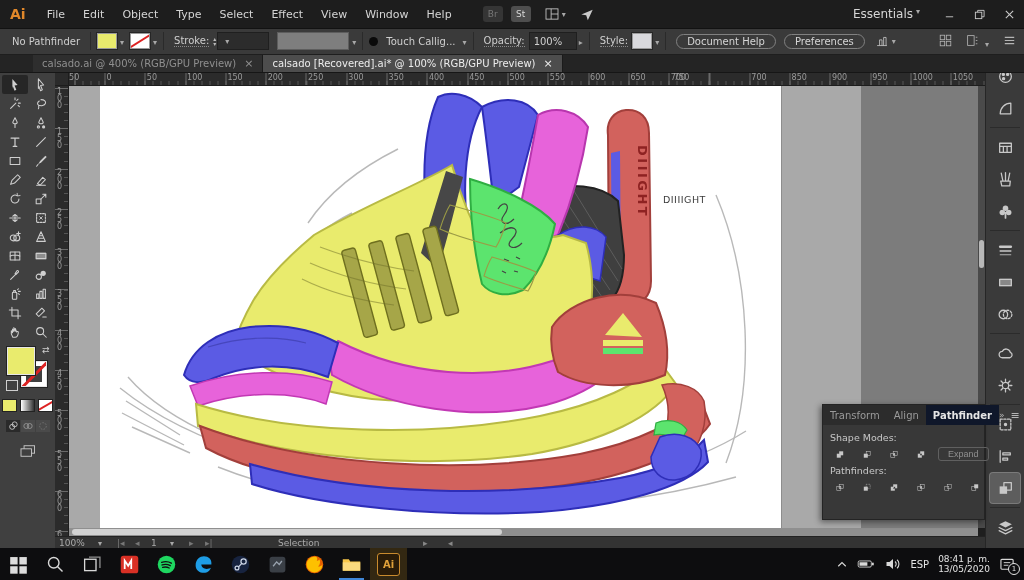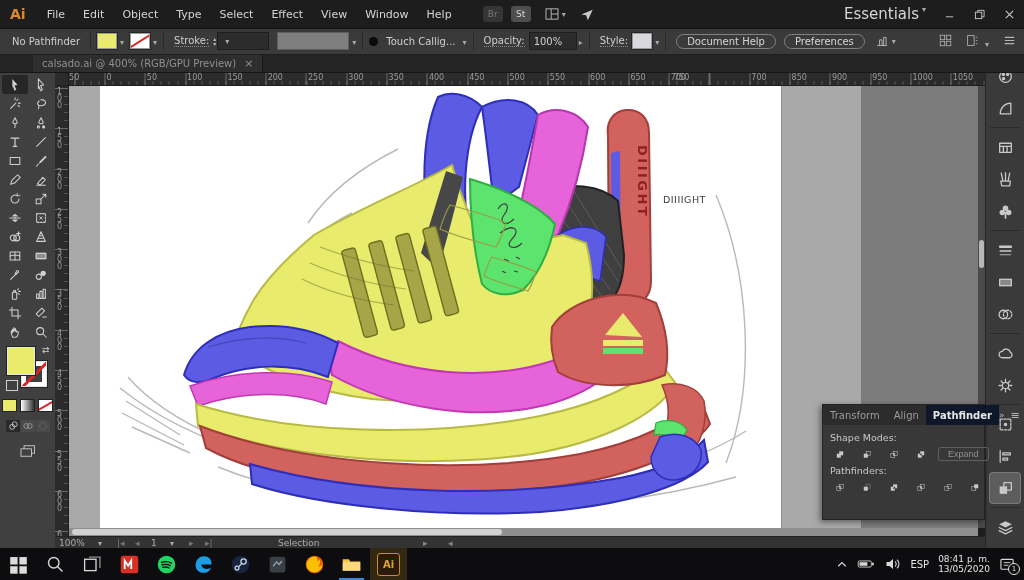--- a/index.html
+++ b/index.html
@@ -16,21 +16,21 @@
   .ai-logo{color:#e0872a;font-weight:bold;font-size:14px;margin:0 12px 0 10px}
   .menus{display:flex;align-items:center}
   .menu-item{padding:0 9px;font-size:11px;color:#d4d4d4;cursor:default}
   .tb-badges{display:flex;align-items:center;gap:8px;margin-left:22px}
   .badge{width:20px;height:16px;border-radius:3px;display:flex;align-items:center;
          justify-content:center;font-size:9px}
   .badge-br{background:#353535;color:#777}
   .badge-st{background:#4e4e4e;color:#d8d8d8}
   .tb-ic{display:flex;align-items:center;margin-left:14px;color:#c9c9c9}
   .tb-right{margin-left:auto;display:flex;align-items:center}
-  .workspace-btn{display:flex;align-items:flex-start;color:#d6d6d6;font-size:15px;margin-right:8px}
+  .workspace-btn{display:flex;align-items:flex-start;color:#d6d6d6;font-size:12px;margin-right:14px}
   .search-box{width:148px;height:17px;background:#262626;border:1px solid #151515;display:flex;
               align-items:center;padding:0 5px;margin-right:26px}
   .search-box input{background:transparent;border:0;outline:0;color:#9a9a9a;font-size:10px;
                     width:120px;font-family:inherit}
   .win-controls{display:flex}
   .win-btn{width:30px;height:26px;display:flex;align-items:center;justify-content:center;color:#c9c9c9}
 
   
   .controlbar{position:absolute;left:0;top:28px;width:1024px;height:26px;background:#3a3a3a;
               border-bottom:1px solid #1e1e1e;display:flex;align-items:center;z-index:29;font-size:10px}
@@ -271,20 +271,24 @@
           </svg>
       </span>
     </div>
   </div>
 
   <div class="tabbar">
       <div class="doc-tab">
         <span class="tab-label">calsado.ai @ 400% (RGB/GPU Preview)</span>
         <span class="tab-close"></span>
       </div>
+      <div class="doc-tab active">
+        <span class="tab-label">calsado [Recovered].ai* @ 100% (RGB/GPU Preview)</span>
+        <span class="tab-close"></span>
+      </div>
     </div>
 
   <div class="toolbar">
     <div class="tools-grid">
         <div class="tool active">
           <svg viewBox="0 0 16 16" fill="none" stroke="currentColor" stroke-width="1.2" stroke-linejoin="round" stroke-linecap="round">
             <path d="M5 1 L11 8 L7.5 8.5 L9.5 13.5 L7.5 14.5 L5.5 9.5 L5 12 Z" fill="currentColor" stroke="none"></path>
           </svg>
         </div>
         <div class="tool">

